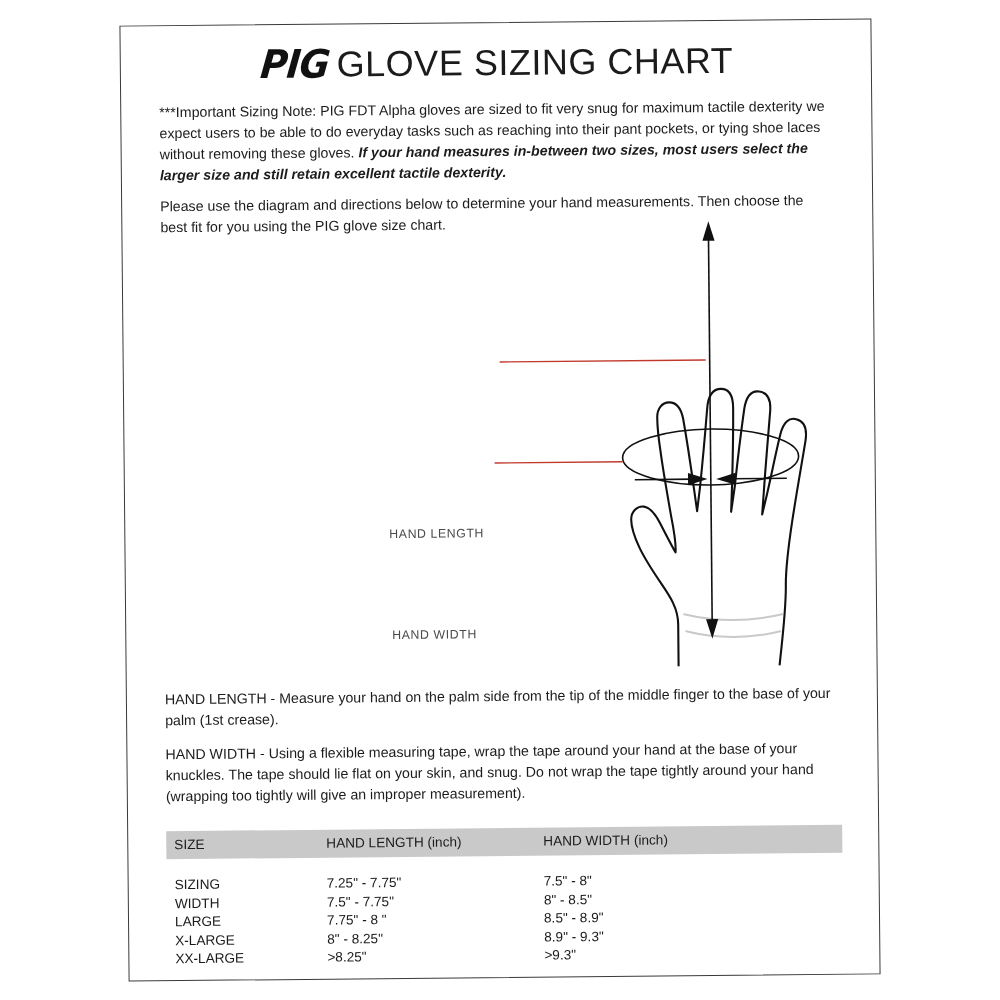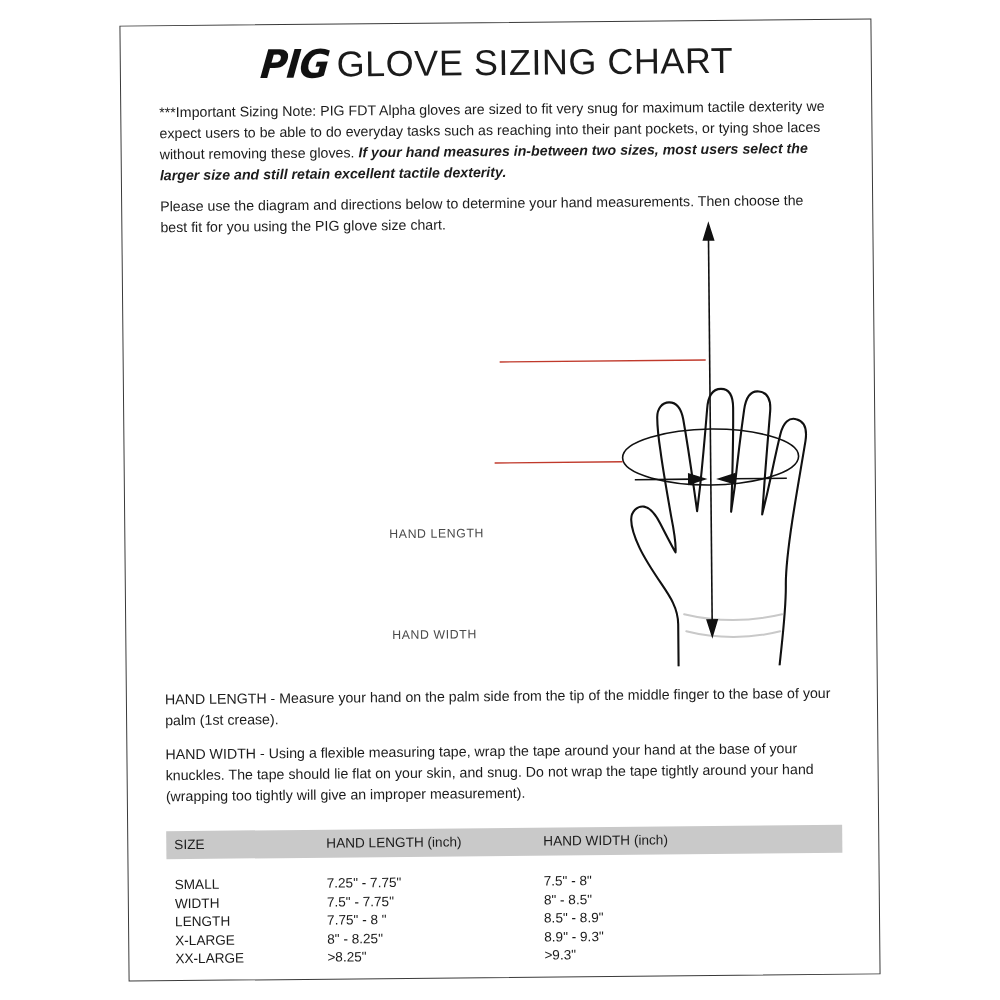--- a/index.html
+++ b/index.html
@@ -225,31 +225,31 @@
       </div>
 
       <div class="table">
         <div class="table-head">
           <span class="cell c0">SIZE</span>
           <span class="cell c1">HAND LENGTH (inch)</span>
           <span class="cell c2">HAND WIDTH (inch)</span>
         </div>
         <div class="table-body">
           <div class="table-row">
-            <span class="cell c0">SMALL</span>
+            <span class="cell c0">SIZING</span>
             <span class="cell c1">7.25" - 7.75"</span>
             <span class="cell c2">7.5" - 8"</span>
           </div>
           <div class="table-row">
             <span class="cell c0">WIDTH</span>
             <span class="cell c1">7.5" - 7.75"</span>
             <span class="cell c2">8" - 8.5"</span>
           </div>
           <div class="table-row">
-            <span class="cell c0">LENGTH</span>
+            <span class="cell c0">LARGE</span>
             <span class="cell c1">7.75" - 8  "</span>
             <span class="cell c2">8.5" - 8.9"</span>
           </div>
           <div class="table-row">
             <span class="cell c0">X-LARGE</span>
             <span class="cell c1">8" - 8.25"</span>
             <span class="cell c2">8.9" - 9.3"</span>
           </div>
           <div class="table-row">
             <span class="cell c0">XX-LARGE</span>

